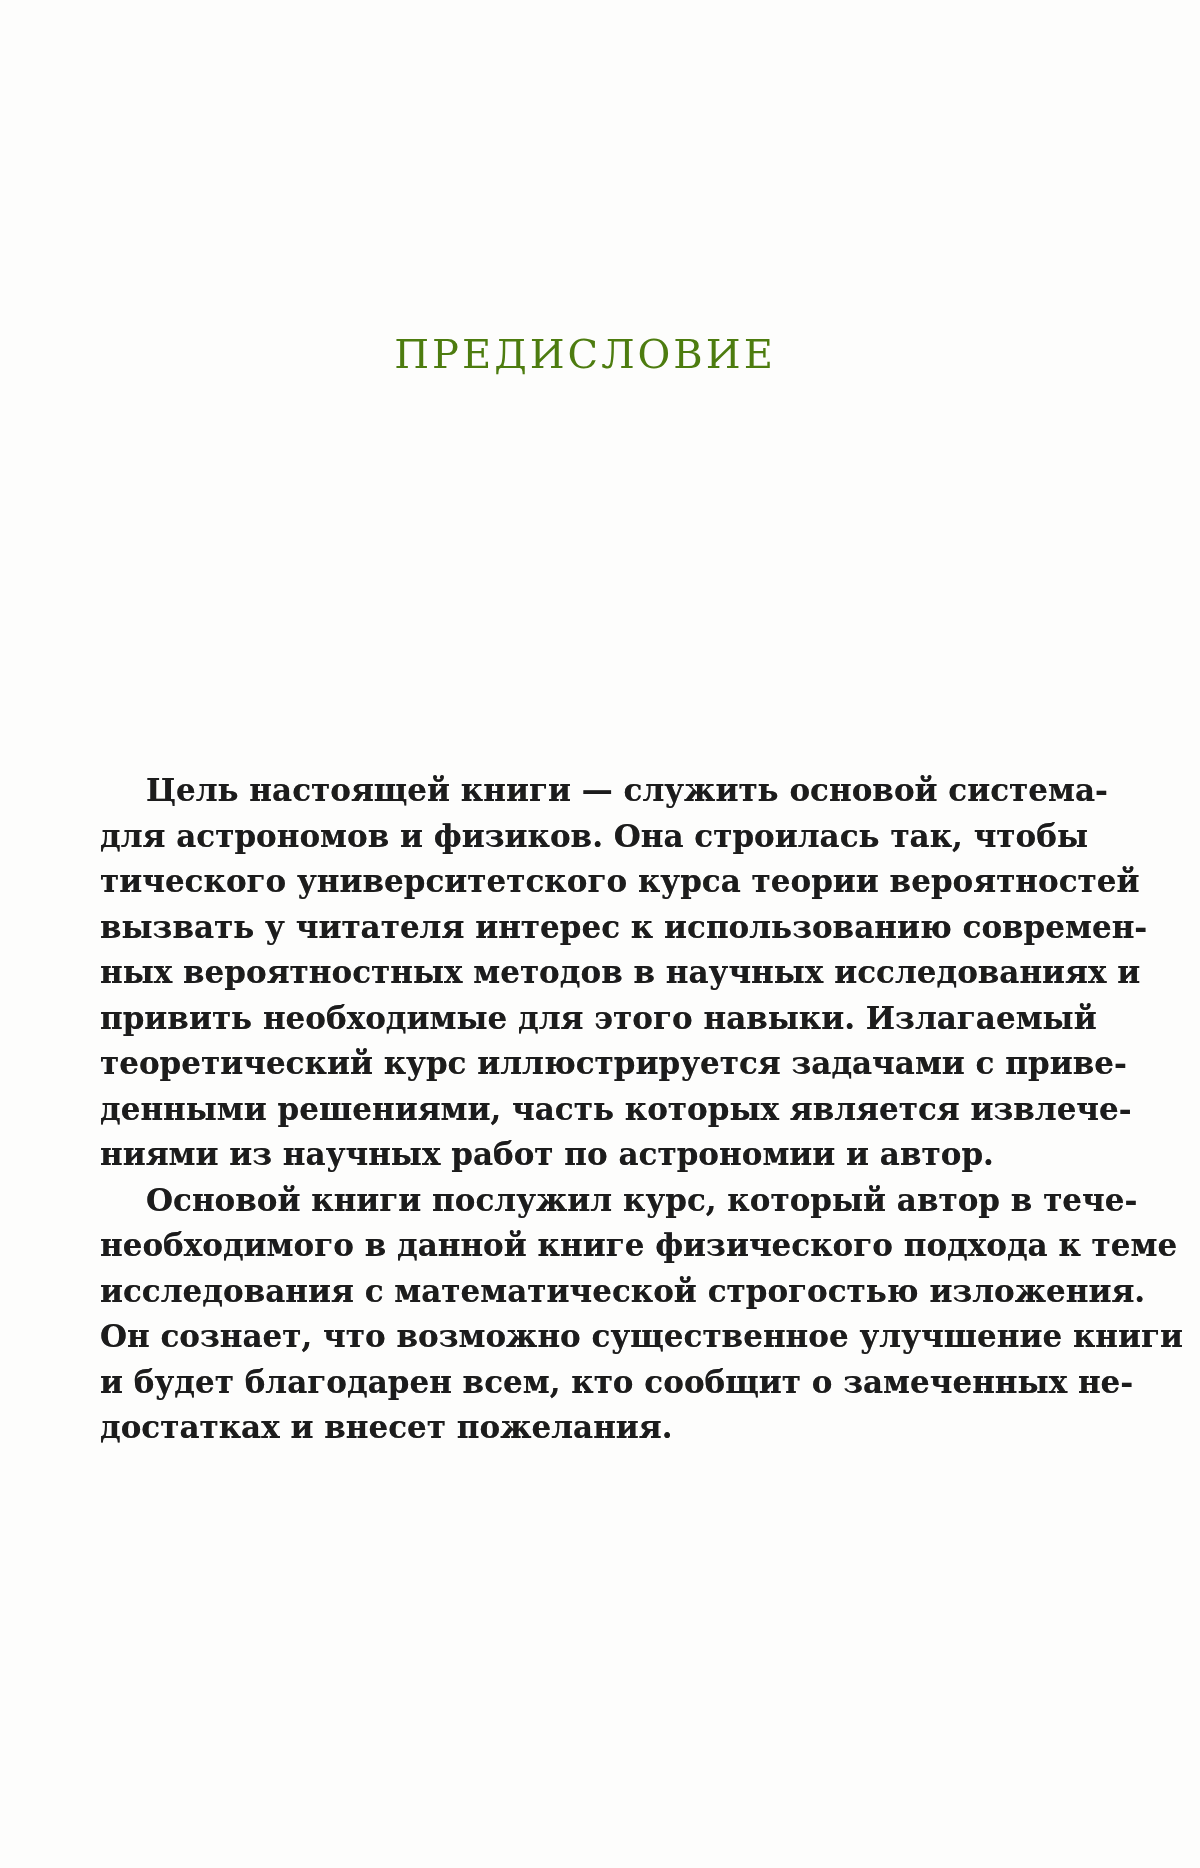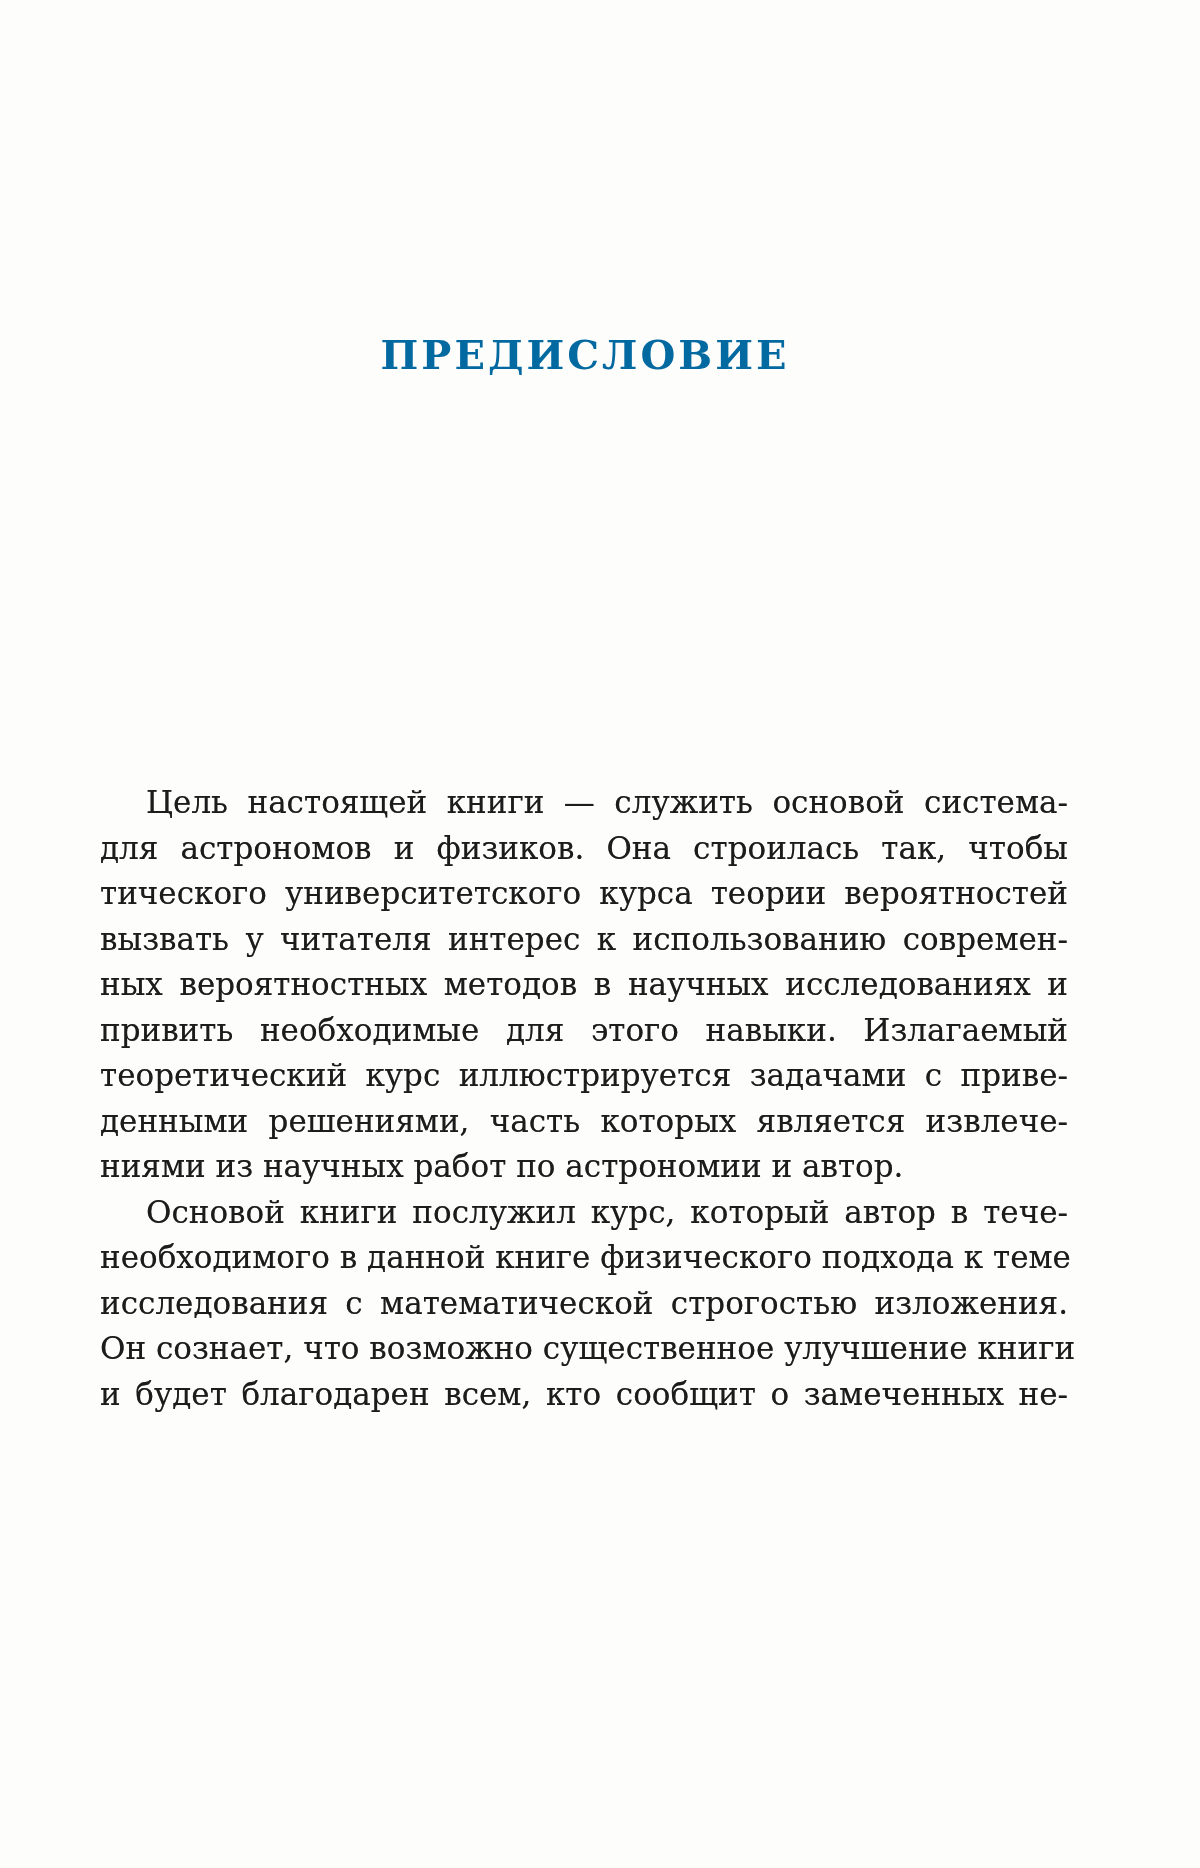--- a/index.html
+++ b/index.html
@@ -17,34 +17,33 @@
     overflow: hidden;
   }
   .title {
     position: absolute;
     top: 331px;
     left: 100px;
     width: 970px;
     margin: 0;
     text-align: center;
     font-size: 40px;
-    font-weight: bold;
+    font-weight: normal;
     letter-spacing: 3px;
-    color: #0369a1;
+    color: #4d7c0f;
   }
   .preface-body {
     position: absolute;
     top: 768px;
     left: 100px;
     width: 968px;
     font-size: 31px;
     line-height: 45.5px;
-    font-weight: 400;
+    font-weight: 700;
     text-shadow: 0 0 0.5px rgba(20,20,20,0.55);
-    margin-top: 12px;
   }
   .preface-body p {
     margin: 0;
   }
   .line {
     display: block;
     text-align: justify;
     text-align-last: justify;
     -moz-text-align-last: justify;
     text-justify: inter-word;
@@ -76,15 +75,16 @@
         <span class="line last">ниями из научных работ по астрономии и автор.</span>
       </p>
       <p>
         <span class="line first">Основой книги послужил курс, который автор в тече-</span>
       </p>
       <p>
         <span class="line">необходимого в данной книге физического подхода к теме</span>
         <span class="line">исследования с математической строгостью изложения.</span>
         <span class="line">Он сознает, что возможно существенное улучшение книги</span>
         <span class="line">и будет благодарен всем, кто сообщит о замеченных не-</span>
+        <span class="line last">достатках и внесет пожелания.</span>
       </p>
     </main>
 </div>
 
 </body></html>

